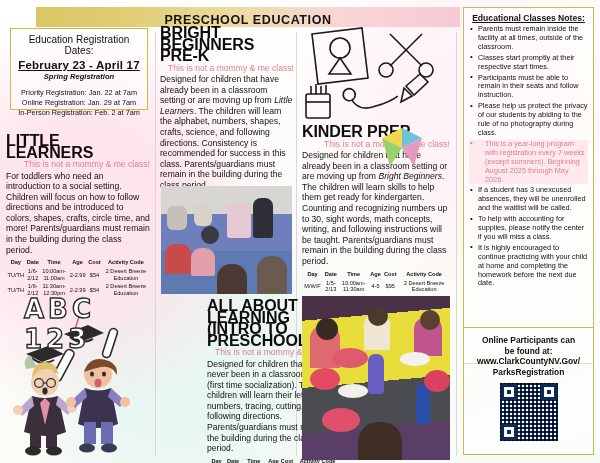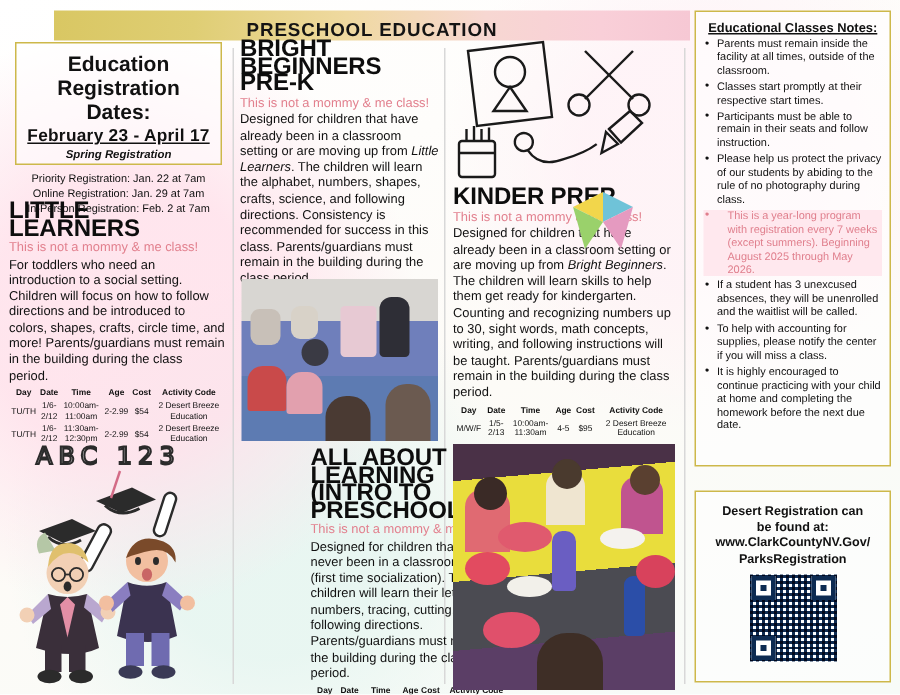--- a/index.html
+++ b/index.html
@@ -36,37 +36,37 @@
   }
 
   
   .reg-box {
     position: absolute; left: 10px; top: 28px; width: 138px; height: 82px;
     border: 1.4px solid #cdb84a;
     background: rgba(255,255,255,0.55);
     padding: 5px 4px 4px;
     text-align: center;
   }
-  .reg-title { font-size: 14px; font-weight: bold; color: #111; }
+  .reg-title { font-size: 10px; font-weight: normal; color: #111; }
   .reg-range {
     font-size: 11.5px; font-weight: bold; color: #111;
     text-decoration: underline; margin-top: 3px; letter-spacing: .2px;
   }
   .reg-sub { font-size: 7.6px; font-style: italic; font-weight: bold; color: #111; margin-top: 1px; }
   .reg-list { margin-top: 7px; }
   .reg-list div { font-size: 7.3px; color: #111; line-height: 10px; }
 
   
   .sec { position: absolute; }
   h2.sec-title {
     font-size: 16px; font-weight: bold; color: #0d0d0d; line-height: 11.5px;
     letter-spacing: -0.1px;
   }
   .tagline {
-    font-size: 8.6px; color: #e2808e; line-height: 10.5px; margin-top: 1px;
+    font-size: 8.6px; color: #e2808e; line-height: 10.5px; margin-top: 1px; text-align: right;
   }
   .body {
     font-size: 8.6px; color: #111; line-height: 10.6px; margin-top: 1px;
   }
   .body em { font-style: italic; }
 
   
   table.sched {
     width: 100%; border-collapse: collapse; margin-top: 3px;
   }
@@ -89,21 +89,21 @@
   .photo-craft {
     background:
       linear-gradient(175deg,#4a3147 0 14%, #e9dd3c 14% 52%, #4b4b52 52% 78%, #5b3e66 78% 100%);
   }
 
   
   .blob { position: absolute; border-radius: 50%; }
 
   
   .notes-box {
-    position: absolute; left: 463px; top: 7px; width: 131px; height: 304px;
+    position: absolute; left: 463px; top: 7px; width: 131px; height: 357px;
     border: 1.6px solid #cdb84a; background: rgba(255,255,255,0.6);
     padding: 5px 5px 4px 5px;
   }
   .notes-title {
     font-size: 8.6px; font-weight: bold; text-decoration: underline;
     text-align: center; color: #111; margin-bottom: 2px;
   }
   ul.notes { list-style: none; }
   ul.notes li {
     position: relative; padding-left: 9px; font-size: 7.3px; line-height: 8.9px;
@@ -139,21 +139,21 @@
   .qr-eye.tl { left: 1px; top: 1px; }
   .qr-eye.tr { right: 1px; top: 1px; }
   .qr-eye.bl { left: 1px; bottom: 1px; }
 
   
   .doodles { position: absolute; left: 300px; top: 16px; width: 150px; height: 108px; }
 
   
   .abc-art { position: absolute; left: 2px; top: 292px; width: 152px; height: 168px; }
   .abc-word {
-    position: absolute; left: 22px; top: 2px; font-size: 16px; font-weight: normal;
+    position: absolute; left: 22px; top: 2px; font-size: 26px; font-weight: bold;
     letter-spacing: 4px; color: #ffffff;
     -webkit-text-stroke: 1.4px #2b2b2b;
     font-family: "DejaVu Sans", sans-serif;
   }
   .kite { position: absolute; }
 </style>
 </head>
 <body>
 
 <div class="page">
@@ -446,21 +446,21 @@
       <li>Participants must be able to remain in their seats and follow instruction.</li>
       <li>Please help us protect the privacy of our students by abiding to the rule of no photography during class.</li>
       <li class="hl">This is a year-long program with registration every 7 weeks (except summers). Beginning August 2025 through May 2026.</li>
       <li>If a student has 3 unexcused absences, they will be unenrolled and the waitlist will be called.</li>
       <li>To help with accounting for supplies, please notify the center if you will miss a class.</li>
       <li>It is highly encouraged to continue practicing with your child at home and completing the homework before the next due date.</li>
     </ul>
   </div>
 
   <div class="qr-box">
-    <div class="qr-text">Desert Registration can</div>
+    <div class="qr-text">Online Participants can</div>
     <div class="qr-text">be found at:</div>
     <div class="qr-text">www.ClarkCountyNV.Gov/</div>
     <div class="qr-text">ParksRegistration</div>
     <div class="qr-code">
       <div class="qr-eye tl"></div>
       <div class="qr-eye tr"></div>
       <div class="qr-eye bl"></div>
     </div>
   </div>
 

